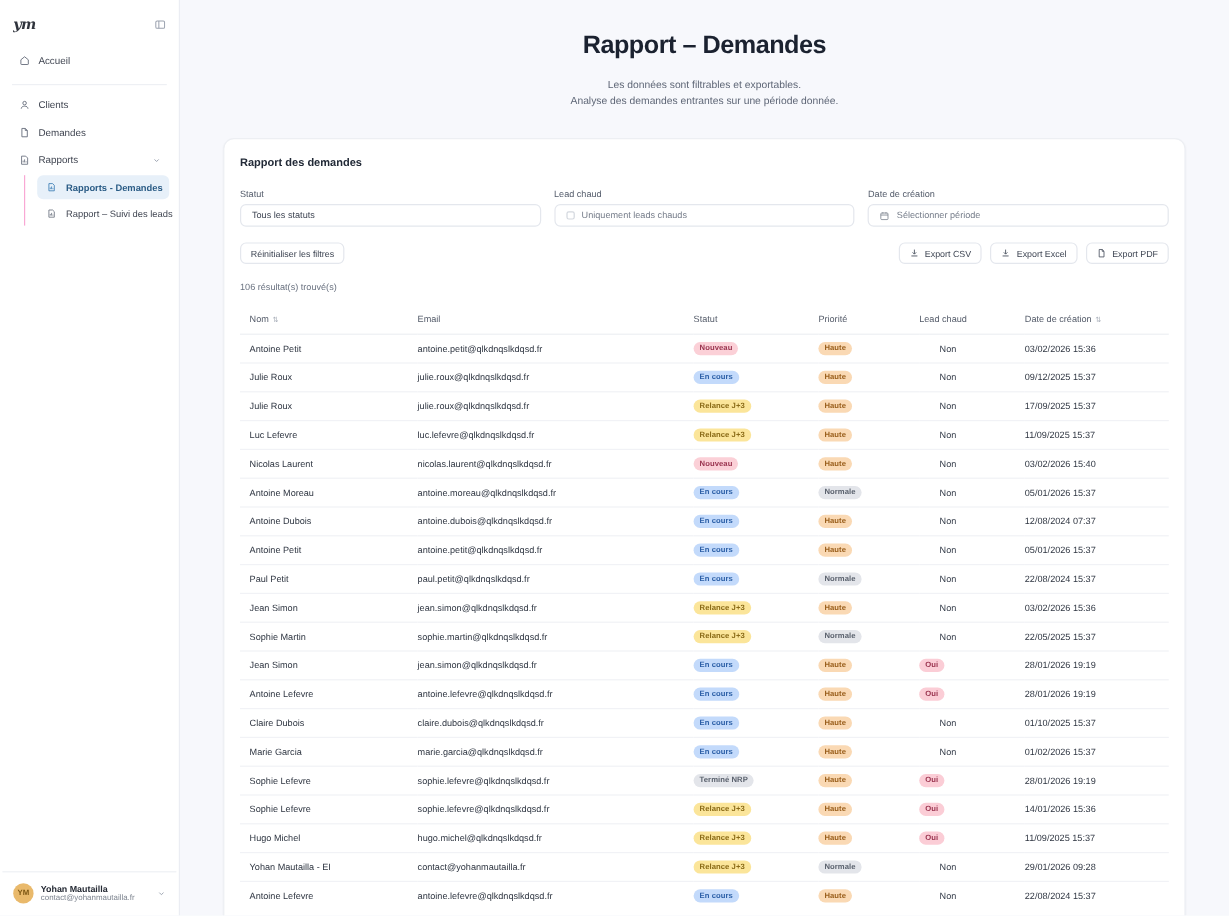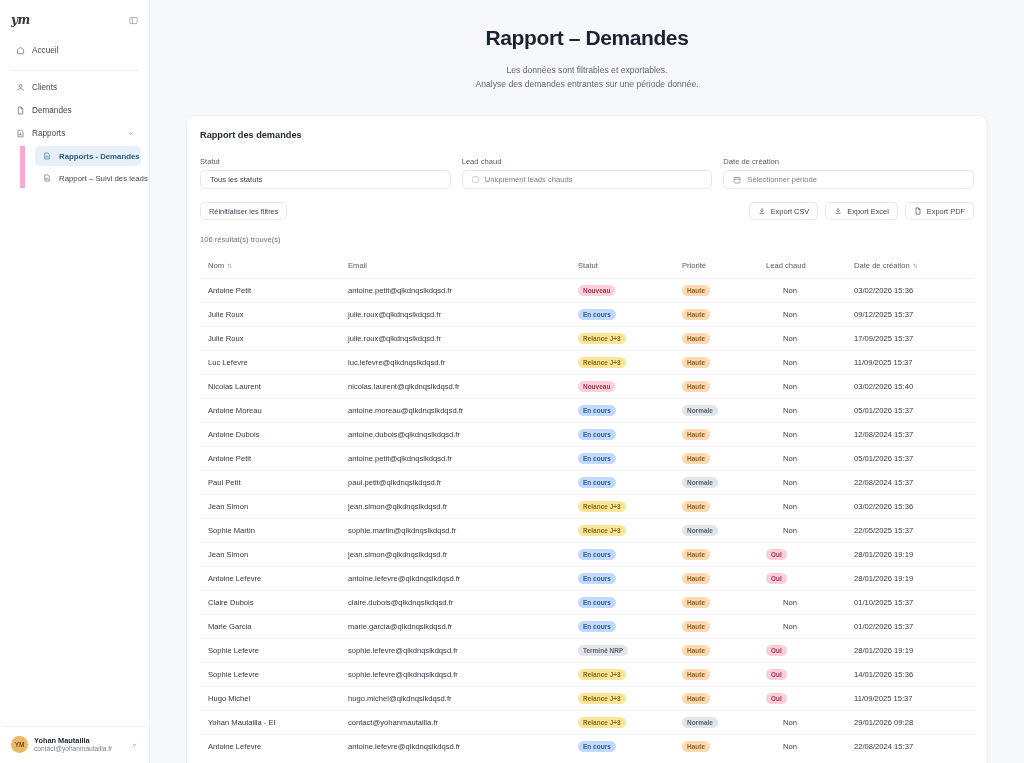--- a/index.html
+++ b/index.html
@@ -38,21 +38,21 @@
   .sb-item {
     display: flex; align-items: center; gap: 7px;
     height: 21px; padding: 0 7px;
     border-radius: 5px;
     font-size: 8.2px; color: #414652;
     cursor: pointer; white-space: nowrap;
     margin-bottom: 2px;
   }
   .sb-item .ico { width: 10px; height: 10px; flex: 0 0 10px; color: #6b7280; display: flex; align-items: center; justify-content: center; }
   .sb-item .chev { margin-left: auto; color: #98a0ad; display: flex; }
-  .sb-sub { padding-left: 10px; border-left: 5px solid #f9a8d4; margin-left: 12px; margin-top: 1px; }
+  .sb-sub { padding-left: 10px; border-left: 1px solid #f9a8d4; margin-left: 12px; margin-top: 1px; }
   .sb-sub .sb-item { font-size: 7.8px; height: 20px; }
   .sb-sub .sb-item.active { background: #e7f0f9; color: #2b5c86; font-weight: 600; }
   .sb-sub .sb-item.active .ico { color: #3a7cb5; }
   .sb-spacer { flex: 1; }
   .sb-user {
     border-top: 1px solid #eef0f4;
     display: flex; align-items: center; gap: 6px;
     padding: 9px 9px; margin: 0 2px;
   }
   .avatar {
@@ -403,21 +403,21 @@
               <td class="c-prio"><span class="badge b-normale">Normale</span></td>
               <td class="c-lead"><span class="txt-non">Non</span></td>
               <td class="c-date">05/01/2026 15:37</td>
             </tr>
             <tr>
               <td class="c-nom">Antoine Dubois</td>
               <td class="c-email">antoine.dubois@qlkdnqslkdqsd.fr</td>
               <td class="c-statut"><span class="badge b-encours">En cours</span></td>
               <td class="c-prio"><span class="badge b-haute">Haute</span></td>
               <td class="c-lead"><span class="txt-non">Non</span></td>
-              <td class="c-date">12/08/2024 15:37</td>
+              <td class="c-date">12/08/2024 07:37</td>
             </tr>
             <tr>
               <td class="c-nom">Antoine Petit</td>
               <td class="c-email">antoine.petit@qlkdnqslkdqsd.fr</td>
               <td class="c-statut"><span class="badge b-encours">En cours</span></td>
               <td class="c-prio"><span class="badge b-haute">Haute</span></td>
               <td class="c-lead"><span class="txt-non">Non</span></td>
               <td class="c-date">05/01/2026 15:37</td>
             </tr>
             <tr>

